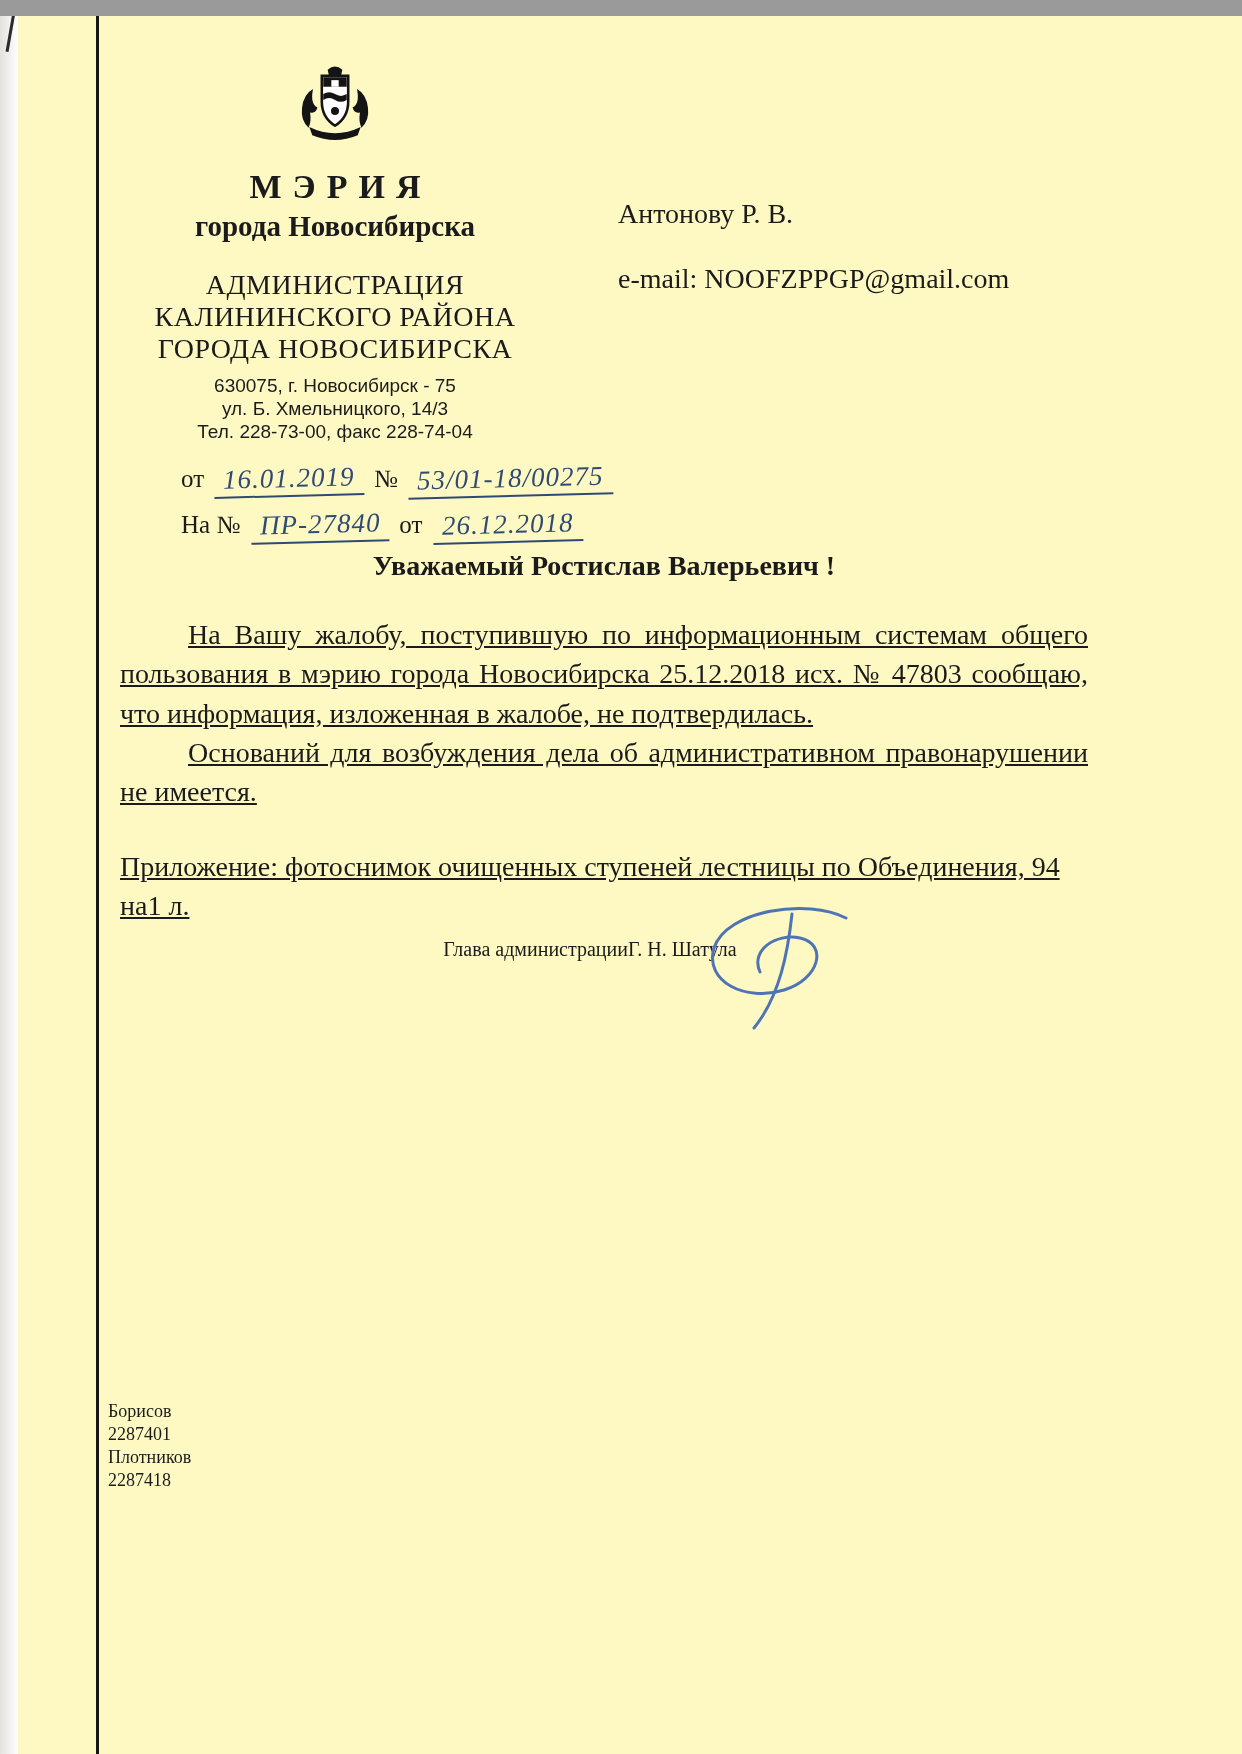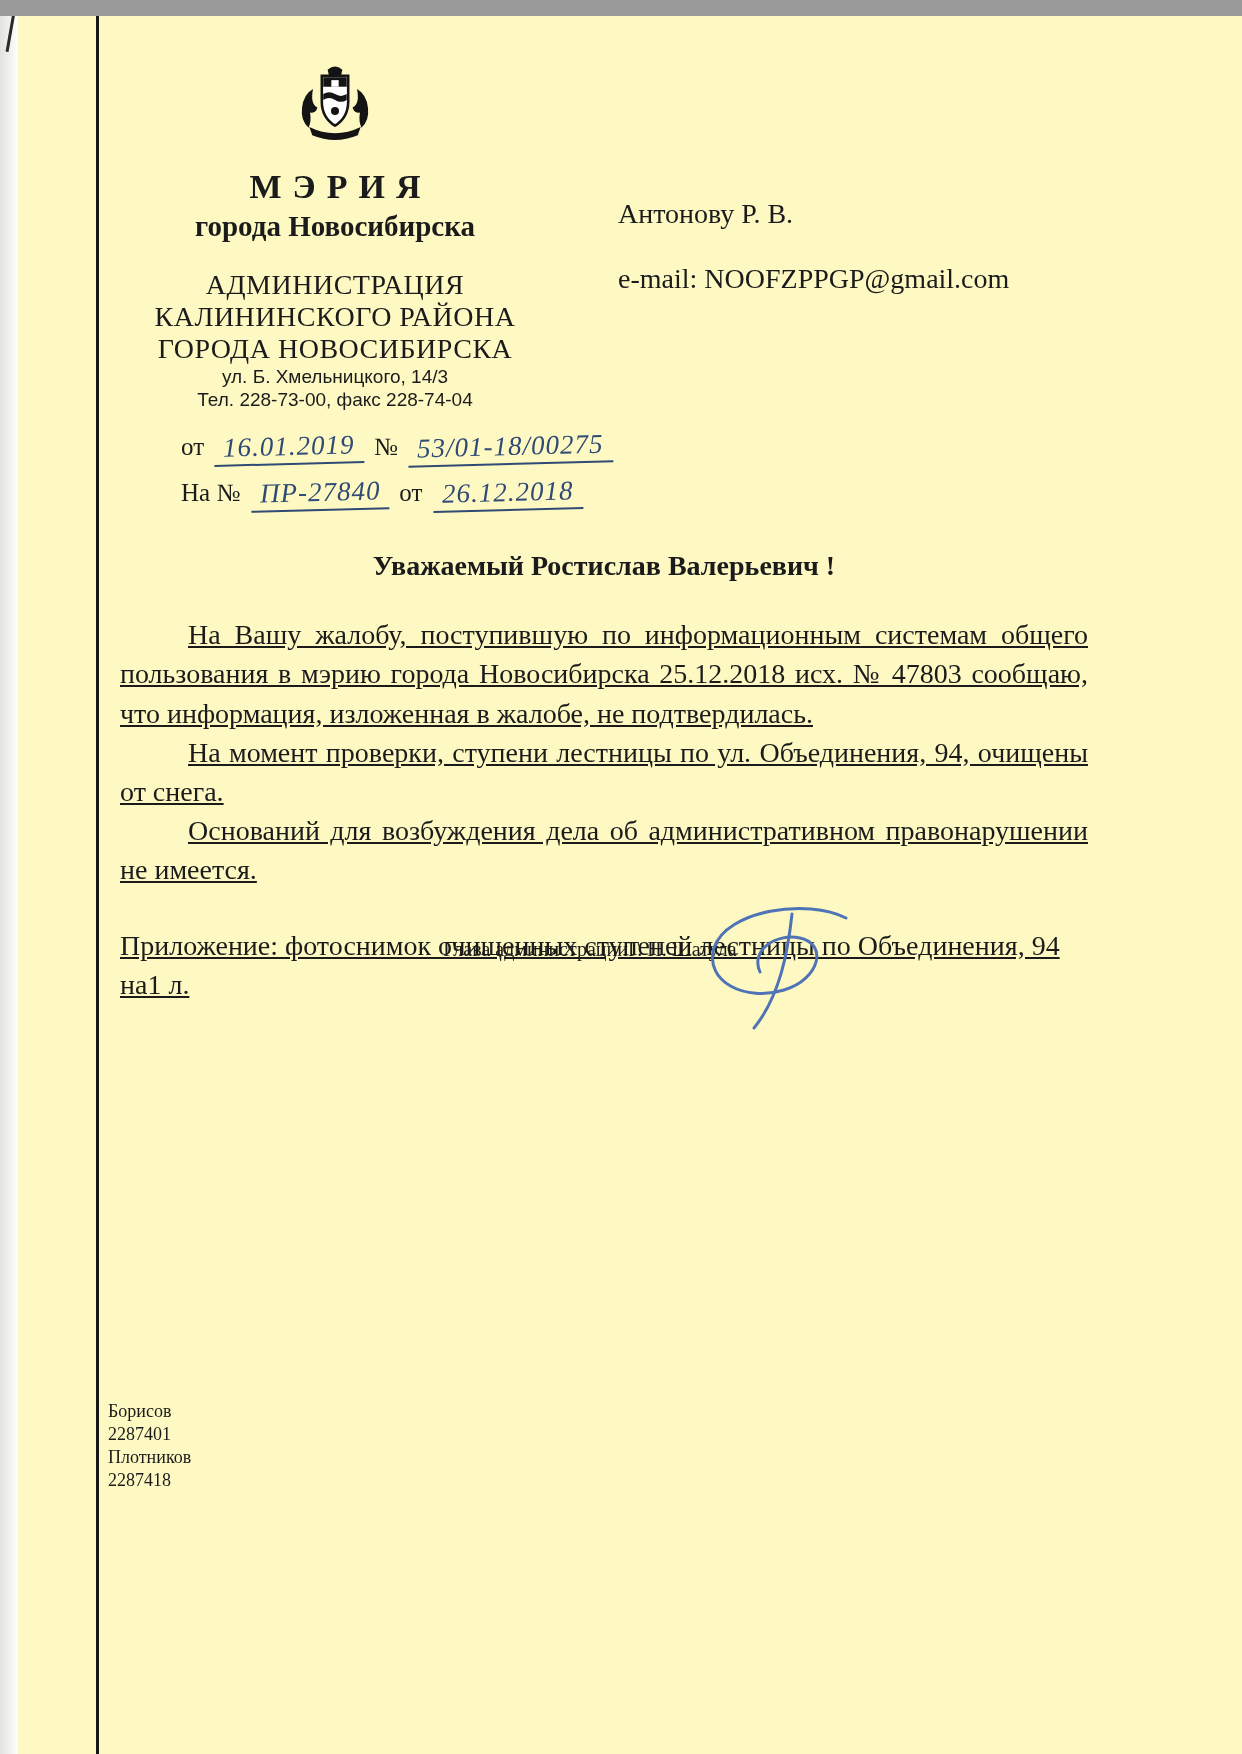--- a/index.html
+++ b/index.html
@@ -157,20 +157,21 @@
         <path d="M44 41 q8 -5 16 0 q8 5 16 0 v8 q-8 5 -16 0 q-8 -5 -16 0 z" fill="#141414"></path>
         <circle cx="60" cy="64" r="5.5" fill="#141414"></circle>
         <path d="M25 86 q35 17 70 0 l-4 11 q-31 13 -62 0 z" fill="#141414"></path>
       </svg>
     </span>
     <div class="org1">МЭРИЯ</div>
     <div class="org2">города Новосибирска</div>
     <div class="dept dept1">АДМИНИСТРАЦИЯ</div>
     <div class="dept">КАЛИНИНСКОГО РАЙОНА</div>
     <div class="dept">ГОРОДА НОВОСИБИРСКА</div>
+    <div class="addr addr1">630075, г. Новосибирск - 75</div>
     <div class="addr">ул. Б. Хмельницкого, 14/3</div>
     <div class="addr">Тел. 228-73-00, факс 228-74-04</div>
 
     <div class="ref-line ref-line-1">
       <span class="printed">от</span>
       <span class="hand">16.01.2019</span>
       <span class="printed">№</span>
       <span class="hand">53/01-18/00275</span>
     </div>
     <div class="ref-line ref-line-2">
@@ -185,21 +186,20 @@
     <div>Антонову Р. В.</div>
     <div class="recipient-email">
       <span>e-mail:</span>
       <span>NOOFZPPGP@gmail.com</span>
     </div>
   </div>
 
   <main class="body-block">
     <div class="salutation">Уважаемый Ростислав Валерьевич !</div>
     <p>На Вашу жалобу, поступившую по информационным системам общего пользования в мэрию города Новосибирска 25.12.2018 исх. № 47803 сообщаю, что информация, изложенная в жалобе, не подтвердилась.</p>
-    <p>На момент проверки, ступени лестницы по ул. Объединения, 94, очищены от снега.</p>
     <p>Оснований для возбуждения дела об административном правонарушении не имеется.</p>
     <p class="attachment">Приложение: фотоснимок очищенных ступеней лестницы по Объединения, 94 на1 л.</p>
   </main>
 
   <div class="sign-row">
     <span>Глава администрации</span>
     <span>Г. Н. Шатула</span>
   </div>
 
   <svg class="signature-svg" viewBox="0 0 180 140" aria-hidden="true">

